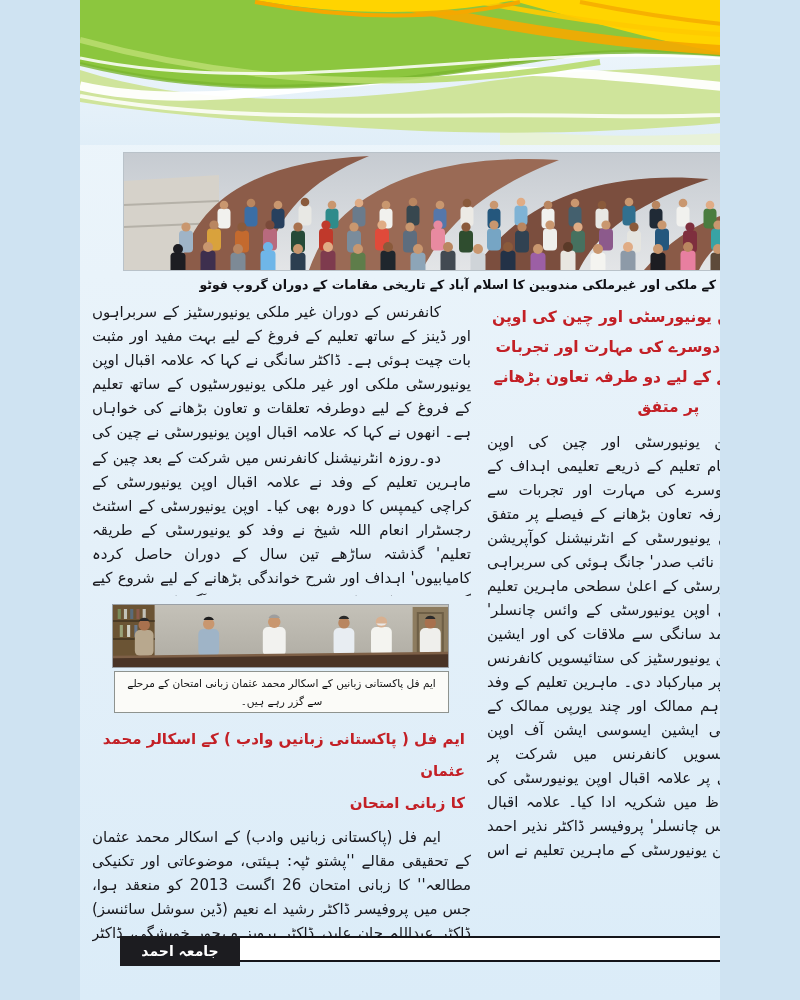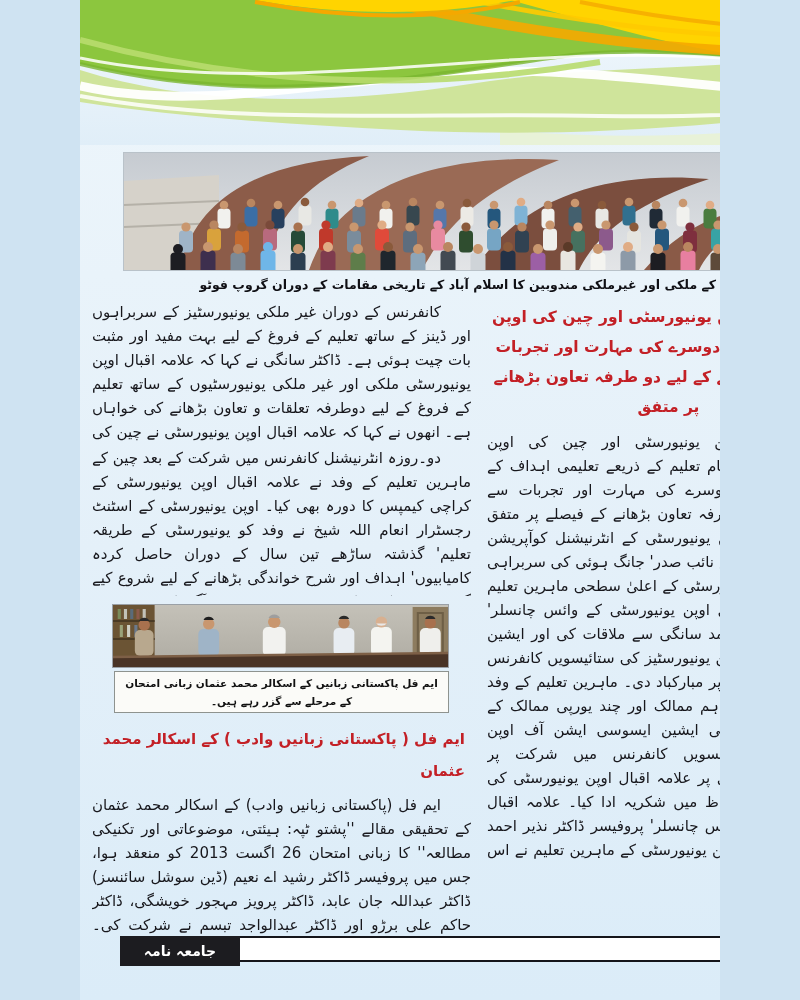--- a/index.html
+++ b/index.html
@@ -25,21 +25,21 @@
             margin:2px 20px 8px 4px;}
   .right-p1{max-height:432px;}
   .right-p2{max-height:96px;}
   .left-p1{max-height:144px;}
   .left-p2{max-height:150px;}
   .left-p3{max-height:150px;}
   .meeting-block{margin:8px 22px 0 22px;}
   .meeting-frame{width:100%;height:62px;overflow:hidden;border:1px solid #9aa0a6;background:#b5b2a9;}
   .meeting-frame svg{display:block;width:100%;height:62px;}
   .meeting-caption{margin-top:3px;background:#fbfbf8;border:1px solid #8e938f;
-                   font-size:10.5px;line-height:18px;text-align:center;color:#111;padding:2px 4px;font-weight:bold;}
+                   font-size:10.5px;line-height:18px;text-align:center;color:#111;padding:2px 4px;}
   .red-heading{color:#c32026;font-weight:700;font-size:15px;line-height:32px;text-align:right;margin:10px 6px 6px 6px;}
   
   .footer{position:absolute;left:40px;top:936px;width:735px;height:26px;direction:ltr;}
   .footer-bar{display:flex;height:26px;border:2px solid #15151a;background:#ffffff;box-sizing:border-box;}
   .footer-title-box{background:#1c1c20;color:#fff;min-width:100px;height:30px;margin:-2px 0 0 -2px;
                     display:flex;align-items:center;justify-content:center;font-size:14px;font-weight:700;
                     padding:0 10px;direction:rtl;}
   .footer-spacer{flex:1 1 auto;}
   .footer-page-box{width:36px;border-left:2px solid #15151a;display:flex;align-items:center;justify-content:center;
                    font-size:13px;font-weight:700;color:#111;}
@@ -461,31 +461,32 @@
               </g>
               <polygon points="0,52 322,48 322,62 0,62" fill="#4a3426"></polygon>
               <line x1="0" y1="52" x2="322" y2="48" stroke="#7d5f46" stroke-width="2.5"></line>
             </svg>
           </div>
           <div class="meeting-caption">ایم فل پاکستانی زبانیں کے اسکالر محمد عثمان زبانی امتحان کے مرحلے سے گزر رہے ہیں۔</div>
         </div>
 
         <div class="red-heading">
           <div>ایم فل ( پاکستانی زبانیں وادب ) کے اسکالر محمد عثمان</div>
+          <div>کا زبانی امتحان</div>
         </div>
 
         <p class="body-text left-p3">ایم فل (پاکستانی زبانیں وادب) کے اسکالر محمد عثمان کے تحقیقی مقالے ''پشتو ٹپہ: ہیئتی، موضوعاتی اور تکنیکی مطالعہ'' کا زبانی امتحان 26 اگست 2013 کو منعقد ہوا، جس میں پروفیسر ڈاکٹر رشید اے نعیم (ڈین سوشل سائنسز) ڈاکٹر عبداللہ جان عابد، ڈاکٹر پرویز مہجور خویشگی، ڈاکٹر حاکم علی برڑو اور ڈاکٹر عبدالواجد تبسم نے شرکت کی۔ مقالے کے کامیاب دفاع پر کمیٹی کے اراکین نے اسکالر کو ایم فل پاکستانی زبانیں وادب بہ تخصیص پشتو کی ڈگری جاری کرنے کی سفارش کی۔</p>
       </div>
     </div>
   </div>
 
   <div class="footer">
     <div class="footer-bar">
       <div class="footer-title-box">
-        <span>جامعہ نامہ</span>
+        <span>جامعہ احمد</span>
       </div>
       <div class="footer-spacer"></div>
       <div class="footer-page-box">
         <span>8</span>
       </div>
     </div>
   </div>
 
 </div>
 

